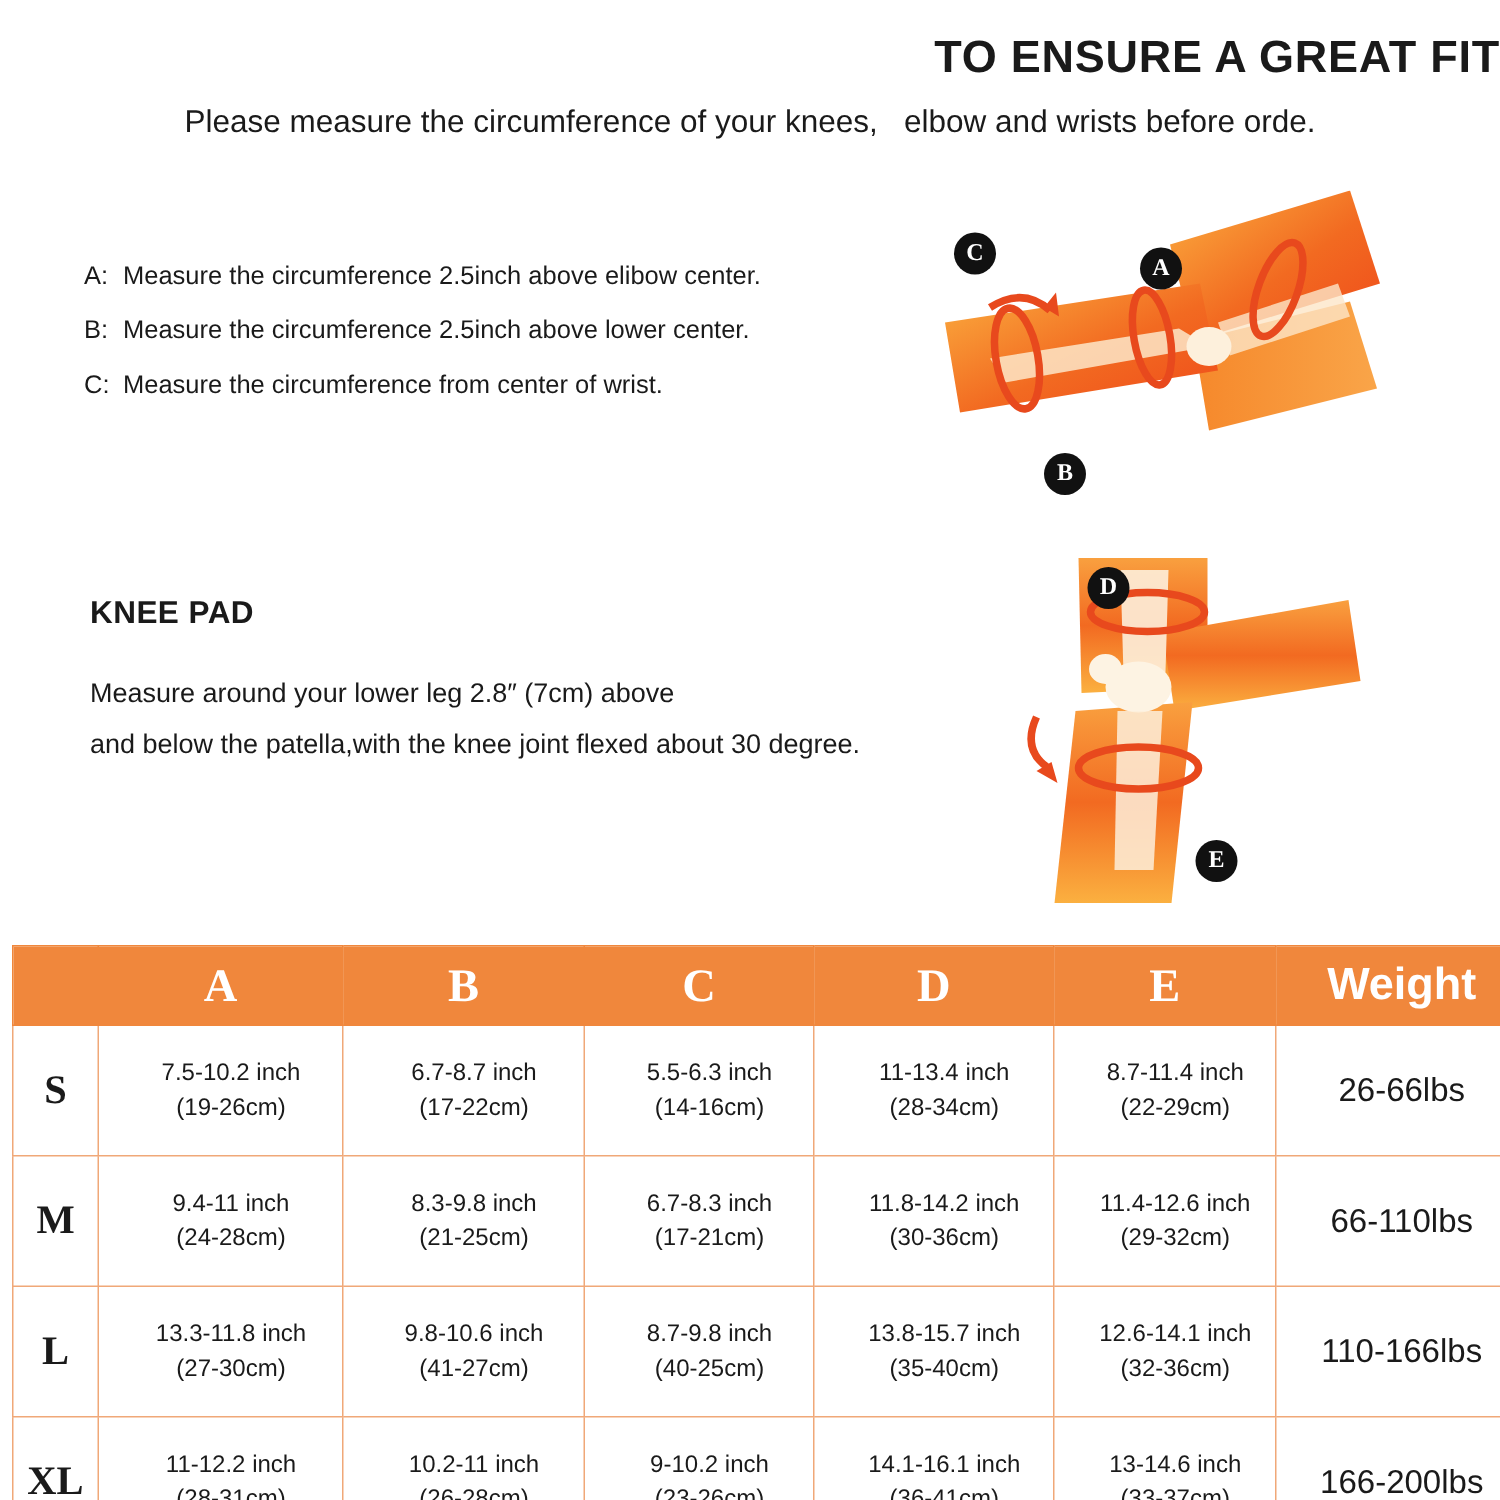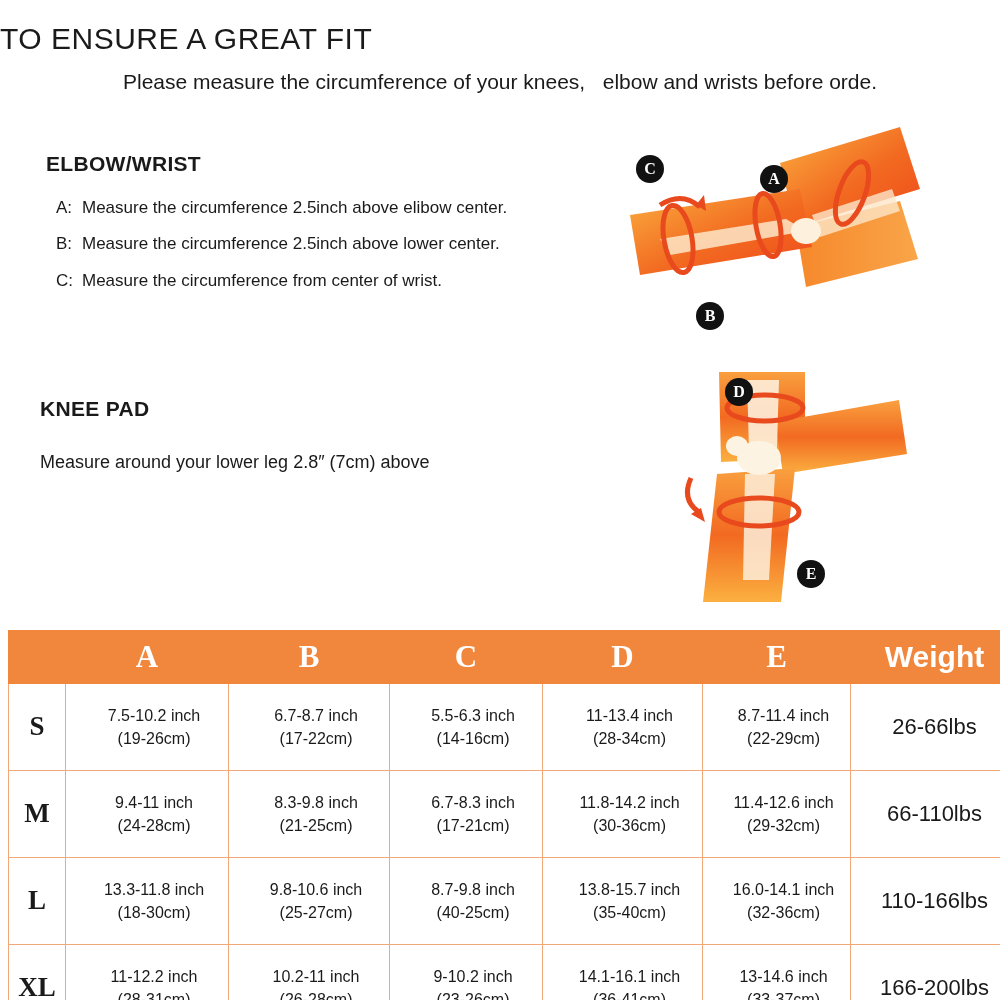--- a/index.html
+++ b/index.html
@@ -17,23 +17,23 @@
   }
 
   .page {
     position: relative;
     width: 1000px;
     height: 1000px;
   }
 
   
   .title {
-    text-align: left;
+    text-align: right;
     font-size: 30px;
-    font-weight: normal;
+    font-weight: bold;
     letter-spacing: 0.5px;
     margin-top: 22px;
   }
   .subtitle {
     text-align: center;
     font-size: 21px;
     margin-top: 14px;
     white-space: pre;
   }
 
@@ -62,21 +62,21 @@
     width: 26px;
     flex: 0 0 26px;
     padding-left: 10px;
   }
   .measure-text {
     flex: 1;
   }
 
   .knee-block {
     position: absolute;
-    left: 40px;
+    left: 60px;
     top: 375px;
     width: 640px;
   }
   .knee-text {
     font-size: 18px;
     line-height: 1.9;
     margin-top: 24px;
   }
 
   
@@ -168,41 +168,41 @@
 </style>
 </head>
 <body>
 
 <div class="page">
 
   <div class="title">TO ENSURE A GREAT FIT</div>
   <div class="subtitle">Please measure the circumference of your knees,   elbow and wrists before orde.</div>
 
   <div class="elbow-block">
-    <div class="section-heading">ELBOW/WRIST</div>
     <div class="measure-list">
       <div class="measure-row">
         <span class="measure-key">A:</span>
         <span class="measure-text">Measure the circumference 2.5inch above elibow center.</span>
       </div>
       <div class="measure-row">
         <span class="measure-key">B:</span>
         <span class="measure-text">Measure the circumference 2.5inch above lower center.</span>
       </div>
       <div class="measure-row">
         <span class="measure-key">C:</span>
         <span class="measure-text">Measure the circumference from center of wrist.</span>
       </div>
     </div>
   </div>
 
   <div class="knee-block">
     <div class="section-heading">KNEE PAD</div>
     <div class="knee-text">
       <div>Measure around your lower leg 2.8″  (7cm) above</div>
+      <div>and below the patella,with the knee joint flexed about 30 degree.</div>
     </div>
   </div>
 
   <div class="illus" id="arm-illus">
     <svg width="320" height="215" viewBox="0 0 320 215">
       <defs>
         <linearGradient id="armGrad" x1="0" y1="0" x2="1" y2="1">
           <stop offset="0%" stop-color="#fbb040"></stop>
           <stop offset="55%" stop-color="#f26a21"></stop>
           <stop offset="100%" stop-color="#ef4a1a"></stop>
@@ -322,36 +322,36 @@
         <td>
           <span class="cell-sub">11.4-12.6 inch</span>
           <span class="cell-sub">(29-32cm)</span>
         </td>
         <td class="weight-cell">66-110lbs</td>
       </tr>
       <tr>
         <td class="size-cell">L</td>
         <td>
           <span class="cell-sub">13.3-11.8 inch</span>
-          <span class="cell-sub">(18-30cm)</span>
+          <span class="cell-sub">(27-30cm)</span>
         </td>
         <td>
           <span class="cell-sub">9.8-10.6 inch</span>
-          <span class="cell-sub">(25-27cm)</span>
+          <span class="cell-sub">(41-27cm)</span>
         </td>
         <td>
           <span class="cell-sub">8.7-9.8 inch</span>
           <span class="cell-sub">(40-25cm)</span>
         </td>
         <td>
           <span class="cell-sub">13.8-15.7 inch</span>
           <span class="cell-sub">(35-40cm)</span>
         </td>
         <td>
-          <span class="cell-sub">16.0-14.1 inch</span>
+          <span class="cell-sub">12.6-14.1 inch</span>
           <span class="cell-sub">(32-36cm)</span>
         </td>
         <td class="weight-cell">110-166lbs</td>
       </tr>
       <tr>
         <td class="size-cell">XL</td>
         <td>
           <span class="cell-sub">11-12.2 inch</span>
           <span class="cell-sub">(28-31cm)</span>
         </td>

